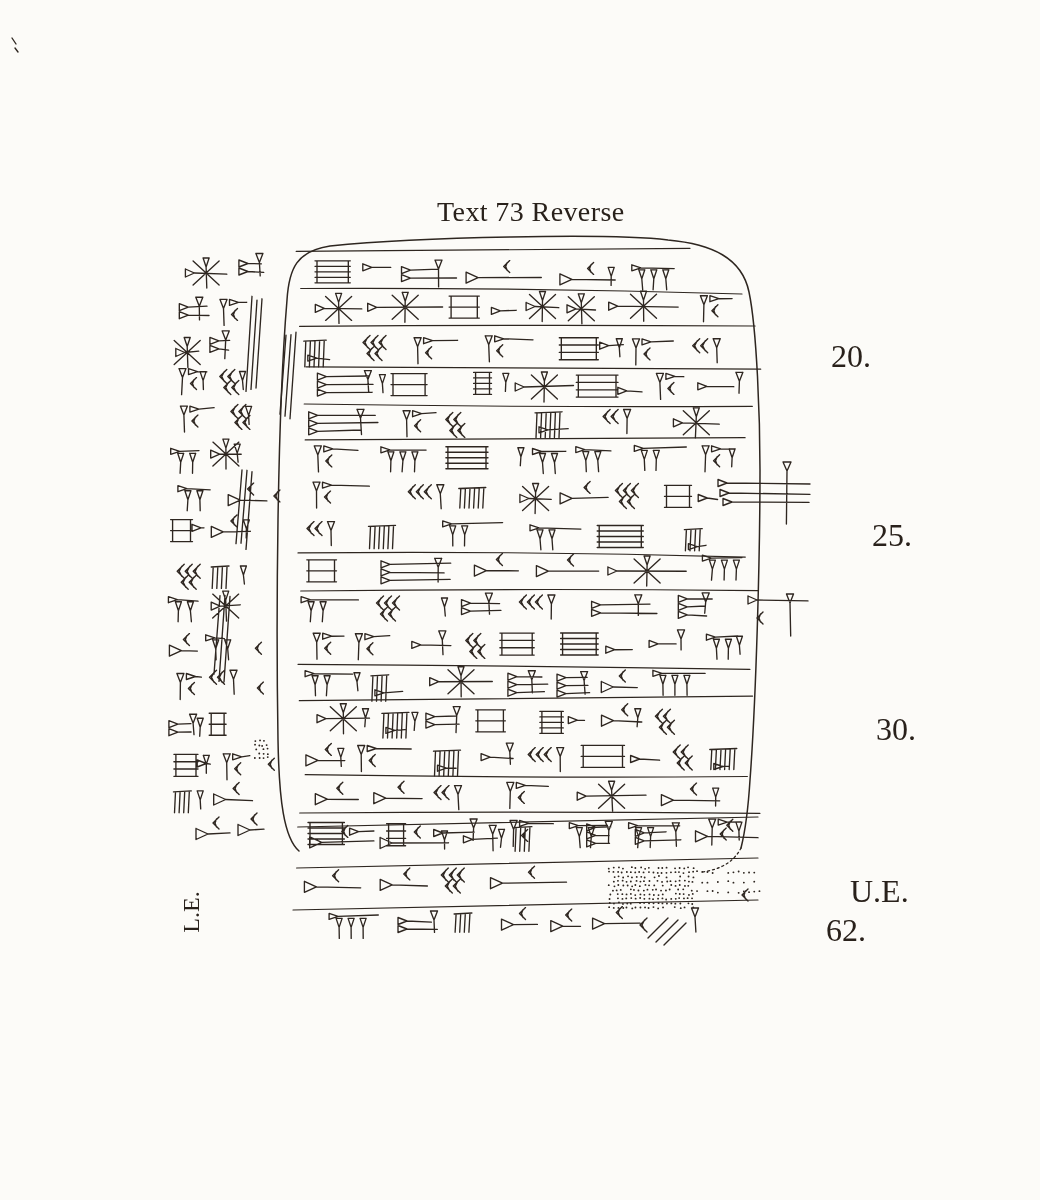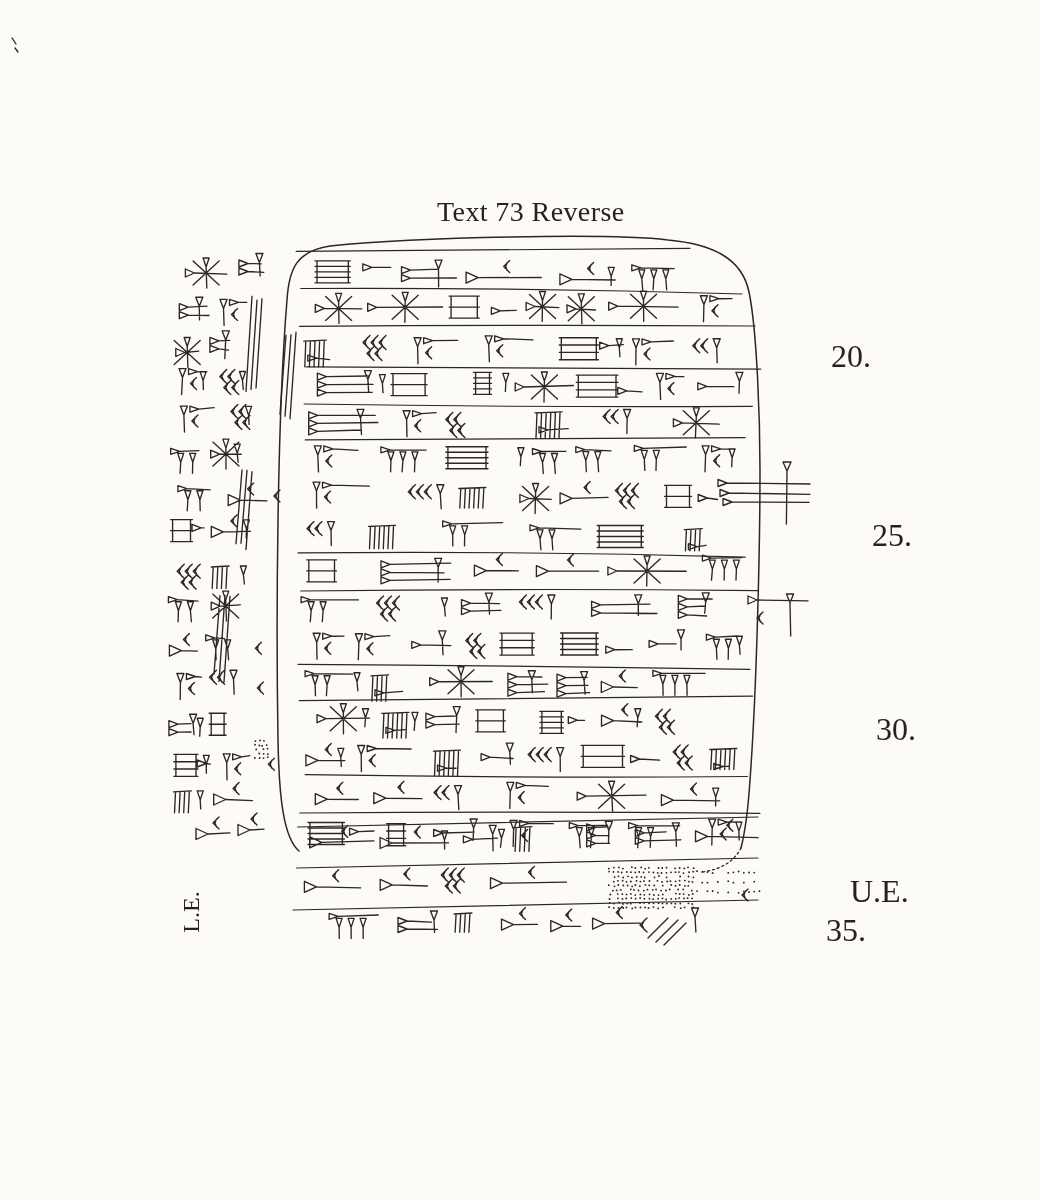--- a/index.html
+++ b/index.html
@@ -39,16 +39,16 @@
       <path d="M741 848C733 864 716 871 700 872" fill="none" stroke="#2e2620" stroke-width="1.3" stroke-linecap="round" stroke-linejoin="round" stroke-dasharray="2 3"></path>
       <path d="M608.7 868.7l0.1 0M613.7 867.6l0.1 0M618.9 867.4l0.1 0M622.9 868.6l0.1 0M631.8 867.2l0.1 0M635.3 868l0.1 0M641.1 867.4l0.1 0M645.1 868.8l0.1 0M648.8 867.8l0.1 0M658.5 868l0.1 0M662.2 868l0.1 0M666.5 867.7l0.1 0M675 868.3l0.1 0M679.6 868l0.1 0M684.2 868.4l0.1 0M688 867.3l0.1 0M693.6 868.2l0.1 0M609 871.6l0.1 0M613.4 871.9l0.1 0M618.1 871.9l0.1 0M621.6 872.5l0.1 0M626.8 872l0.1 0M630.8 872.2l0.1 0M635.2 872.4l0.1 0M639.1 872l0.1 0M643.5 872.4l0.1 0M648.9 872.1l0.1 0M653.4 872.5l0.1 0M657.7 872.9l0.1 0M661.5 873l0.1 0M666.4 872.8l0.1 0M670.9 872.3l0.1 0M675.4 872.2l0.1 0M678.9 872.1l0.1 0M683.4 873.1l0.1 0M689 872.2l0.1 0M693.1 871.7l0.1 0M614.6 877.1l0.1 0M618.5 876.3l0.1 0M623.1 877.5l0.1 0M628 876.3l0.1 0M631.9 877.4l0.1 0M636.7 876.9l0.1 0M641.2 876.8l0.1 0M644.6 877.5l0.1 0M654.5 877.3l0.1 0M658.9 876l0.1 0M666.5 877.4l0.1 0M680.1 876.5l0.1 0M688.5 876.5l0.1 0M693.4 877.4l0.1 0M613.8 881.7l0.1 0M617.9 880.8l0.1 0M622.6 880.7l0.1 0M626.5 881.8l0.1 0M630.8 881.5l0.1 0M636.5 880.9l0.1 0M640.4 881.6l0.1 0M643.9 881.2l0.1 0M649.4 881l0.1 0M657.4 880.8l0.1 0M662 881.9l0.1 0M667.2 881.5l0.1 0M670.4 881.2l0.1 0M675.6 881.3l0.1 0M679.5 880.7l0.1 0M684.8 880.6l0.1 0M688.9 881.6l0.1 0M692.4 881.9l0.1 0M608.7 885.2l0.1 0M614.4 886.3l0.1 0M618.3 885l0.1 0M623.3 885.5l0.1 0M627.6 885.5l0.1 0M632.1 886.3l0.1 0M635.3 885l0.1 0M639.8 886.2l0.1 0M645.4 884.9l0.1 0M649 885.3l0.1 0M654.2 885.4l0.1 0M662.7 885.6l0.1 0M671.2 885l0.1 0M675.5 885.9l0.1 0M679.7 885l0.1 0M684.9 885.9l0.1 0M688.2 885.8l0.1 0M612.9 890.7l0.1 0M616.6 890.4l0.1 0M620.7 889.9l0.1 0M630.8 889.3l0.1 0M633.9 889.9l0.1 0M638.4 890.5l0.1 0M643.8 890.6l0.1 0M647.4 889.7l0.1 0M652.7 889.8l0.1 0M656 889.5l0.1 0M661 890.6l0.1 0M665.9 890.5l0.1 0M669.6 889.5l0.1 0M678.1 889.5l0.1 0M683.2 889.3l0.1 0M691.7 890.7l0.1 0M610.3 894.5l0.1 0M617.7 894.1l0.1 0M622.3 894.2l0.1 0M626.5 894.4l0.1 0M630.8 893.9l0.1 0M635.2 895.1l0.1 0M640.4 894.4l0.1 0M644.3 894.8l0.1 0M649.5 894.4l0.1 0M653.8 895l0.1 0M658.5 895.1l0.1 0M662.7 894.4l0.1 0M675.8 893.6l0.1 0M679.7 894l0.1 0M683.6 894.1l0.1 0M688.9 894.9l0.1 0M692.7 893.9l0.1 0M609.5 899l0.1 0M617.9 898.3l0.1 0M622.4 898.9l0.1 0M626.2 898.4l0.1 0M631.2 898.1l0.1 0M635.6 898.7l0.1 0M640.1 898l0.1 0M644.3 898.8l0.1 0M649.4 898.7l0.1 0M653 899.2l0.1 0M658 898.7l0.1 0M662.4 898.4l0.1 0M666.1 899.5l0.1 0M671.2 898.9l0.1 0M675.7 898.8l0.1 0M679.1 898.1l0.1 0M683.9 898.4l0.1 0M687.6 898.2l0.1 0M692 898.3l0.1 0M609.7 903l0.1 0M613.9 903.6l0.1 0M618.9 902.4l0.1 0M622.9 903.9l0.1 0M627.2 903.6l0.1 0M630.7 903.7l0.1 0M640 903l0.1 0M644.1 902.9l0.1 0M649 903.3l0.1 0M653.5 903.3l0.1 0M658.5 903.2l0.1 0M662.4 903.4l0.1 0M666.9 903.5l0.1 0M671.3 903.4l0.1 0M675.3 903.7l0.1 0M680.3 903.5l0.1 0M688.4 903.3l0.1 0M692.2 904l0.1 0M609.1 907.2l0.1 0M613.7 907.9l0.1 0M618.4 907.9l0.1 0M623.2 908l0.1 0M626.4 907.5l0.1 0M632.2 908.4l0.1 0M635.4 907.5l0.1 0M640.4 907.5l0.1 0M645 907.4l0.1 0M648.5 908l0.1 0M653.4 907.1l0.1 0M658.1 908.4l0.1 0M663 907.4l0.1 0M674.7 907.1l0.1 0M680.7 908.2l0.1 0M684.5 907.4l0.1 0M693.2 907.3l0.1 0M697 871.2l0.1 0M702.2 871.9l0.1 0M707.4 872l0.1 0M712.6 873l0.1 0M728.2 872.9l0.1 0M733.4 872.3l0.1 0M738.6 871.5l0.1 0M743.8 872.8l0.1 0M749 872.5l0.1 0M754.2 872.6l0.1 0M702.2 882.7l0.1 0M707.4 882.7l0.1 0M717.8 882l0.1 0M728.2 881.2l0.1 0M733.4 882.7l0.1 0M743.8 882.6l0.1 0M754.2 881.7l0.1 0M697 891.1l0.1 0M707.4 891.2l0.1 0M712.6 891l0.1 0M717.8 892.6l0.1 0M728.2 892.4l0.1 0M738.6 892.8l0.1 0M743.8 891.3l0.1 0M749 892.2l0.1 0M754.2 891.6l0.1 0M759.4 891.2l0.1 0M255.3 741.1l0.1 0M260 740.4l0.1 0M263.9 740.8l0.1 0M255 744.7l0.1 0M259.3 745.5l0.1 0M262.1 745.9l0.1 0M266.6 745.1l0.1 0M256.2 749.4l0.1 0M263.4 749.2l0.1 0M267.5 748.6l0.1 0M259.2 753.5l0.1 0M263.6 753.8l0.1 0M267.8 754.2l0.1 0M254.8 758l0.1 0M259.6 758l0.1 0M263.5 758.1l0.1 0M267.7 757.1l0.1 0" fill="none" stroke="#2e2620" stroke-width="1.8" stroke-linecap="round" stroke-linejoin="round"></path>
     </svg>
 
   <div class="figure-title">Text 73 Reverse</div>
 
   <div class="margin-label label-20">20.</div>
   <div class="margin-label label-25">25.</div>
   <div class="margin-label label-30">30.</div>
   <div class="margin-label label-ue">U.E.</div>
-  <div class="margin-label label-35">35.</div>
+  <div class="margin-label label-35">62.</div>
 
   <div class="le-label">L.E.</div>
 </div>
 
 </body></html>

